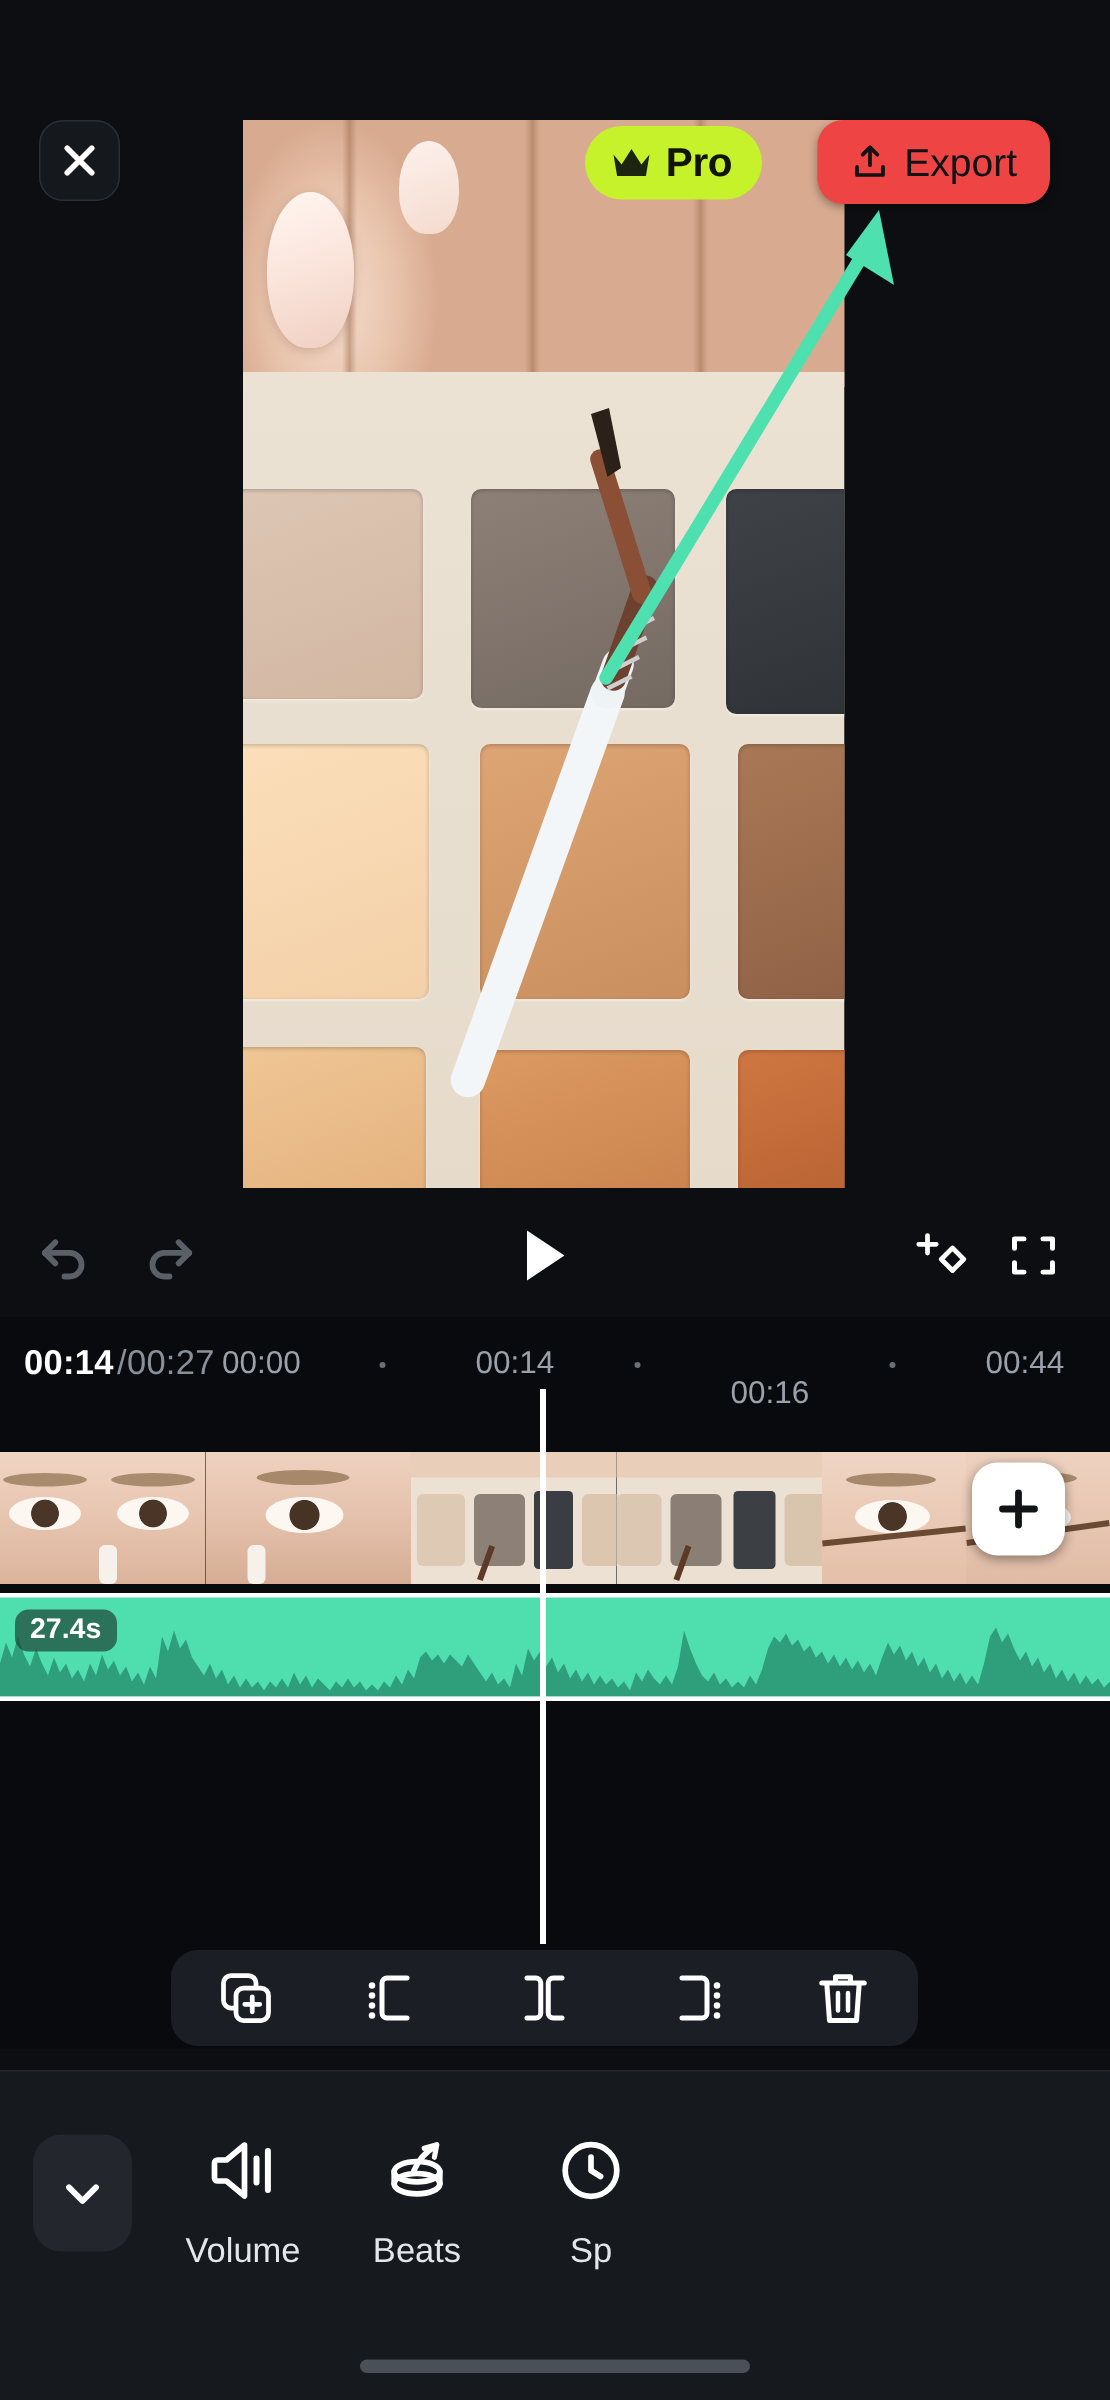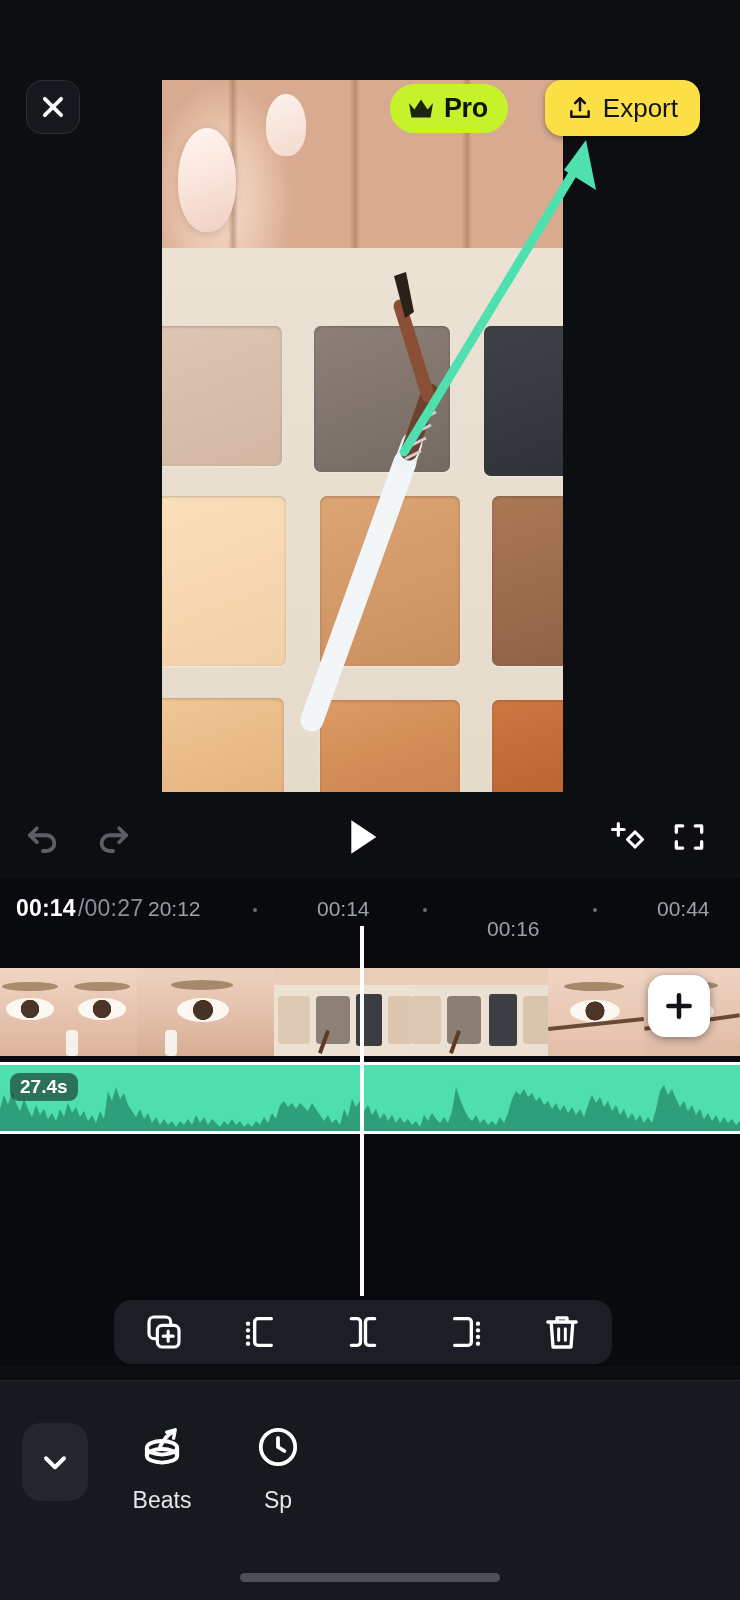--- a/index.html
+++ b/index.html
@@ -85,21 +85,21 @@
     position:absolute; right: 232px; top: 84px;
     height: 49px; padding: 0 20px 0 16px;
     background: #c6f22c;
     border-radius: 25px;
     display:flex; align-items:center; gap:8px;
   }
   .pro-badge .label { color:#12140a; font-size:27px; font-weight:bold; letter-spacing:-.3px; }
   .export-btn {
     position:absolute; right: 40px; top: 80px;
     height: 56px; padding: 0 22px;
-    background: #fde047;
+    background: #ef4444;
     border-radius: 17px;
     display:flex; align-items:center; gap:10px;
     box-shadow: 0 2px 6px rgba(0,0,0,.35);
   }
   .export-btn .label { color:#111316; font-size:26px; font-weight:500; }
 
   
   .annotation-arrow { position:absolute; left:0; top:0; width:740px; height:800px; pointer-events:none; }
 
   
@@ -331,21 +331,21 @@
       <svg width="38" height="38" viewBox="0 0 24 24">
         <path d="M4 9 L4 5 L8 5 M16 5 L20 5 L20 9 M20 15 L20 19 L16 19 M8 19 L4 19 L4 15" fill="none" stroke="#ffffff" stroke-width="2.1" stroke-linecap="round" stroke-linejoin="round"></path>
       </svg>
     </div>
   </div>
 
   <div class="timeline">
     <div class="ruler">
       <span class="time-current">00:14</span>
       <span class="time-total" style="left:78px;"><span>/</span><span>00:27</span></span>
-      <span class="tick-label" style="left:148px;">20:12</span>
+      <span class="tick-label" style="left:148px;">00:00</span>
       <span class="tick-label" style="left:317px;">00:14</span>
       <span class="tick-label" style="left:487px;margin-top:20px;">00:16</span>
       <span class="tick-label" style="left:657px;">00:44</span>
       <span class="tick-dot" style="left:253px;"></span>
       <span class="tick-dot" style="left:423px;"></span>
       <span class="tick-dot" style="left:593px;"></span>
     </div>
   </div>
 
   <div class="video-track">
@@ -462,20 +462,30 @@
     <div class="collapse-btn">
       <svg width="36" height="36" viewBox="0 0 24 24">
         <path d="M6 9.5 L12 15.5 L18 9.5" fill="none" stroke="#ffffff" stroke-width="2.6" stroke-linecap="round" stroke-linejoin="round"></path>
       </svg>
     </div>
 
     <div class="tools">
 
 
 
+      <div class="tool">
+        <span class="icon">
+          <svg width="48" height="48" viewBox="0 0 24 24">
+            <path d="M12.5 3.5 L6.5 8.5 L3.5 8.5 A1 1 0 0 0 2.5 9.5 L2.5 14.5 A1 1 0 0 0 3.5 15.5 L6.5 15.5 L12.5 20.5 Z" fill="none" stroke="#ffffff" stroke-width="1.9" stroke-linejoin="round"></path>
+            <path d="M16.5 8 L16.5 16" stroke="#ffffff" stroke-width="2" stroke-linecap="round"></path>
+            <path d="M20.3 5.5 L20.3 18.5" stroke="#ffffff" stroke-width="2" stroke-linecap="round"></path>
+          </svg>
+        </span>
+        <span class="tlabel">Volume</span>
+      </div>
 
 
       <div class="tool">
         <span class="icon">
           <svg width="48" height="48" viewBox="0 0 24 24">
             <ellipse cx="12" cy="16.4" rx="7.6" ry="3.4" fill="none" stroke="#ffffff" stroke-width="1.9"></ellipse>
             <path d="M4.4 16.4 L4.4 12.4 M19.6 16.4 L19.6 12.4" stroke="#ffffff" stroke-width="1.9" stroke-linecap="round"></path>
             <ellipse cx="12" cy="12.4" rx="7.6" ry="3.4" fill="none" stroke="#ffffff" stroke-width="1.9"></ellipse>
             <path d="M11 12 C12.5 8.5 14.5 6 18 4" fill="none" stroke="#ffffff" stroke-width="1.9" stroke-linecap="round"></path>
             <path d="M14.4 4.6 L18.6 3.4 L17.8 7.6" fill="none" stroke="#ffffff" stroke-width="1.7" stroke-linecap="round" stroke-linejoin="round"></path>

